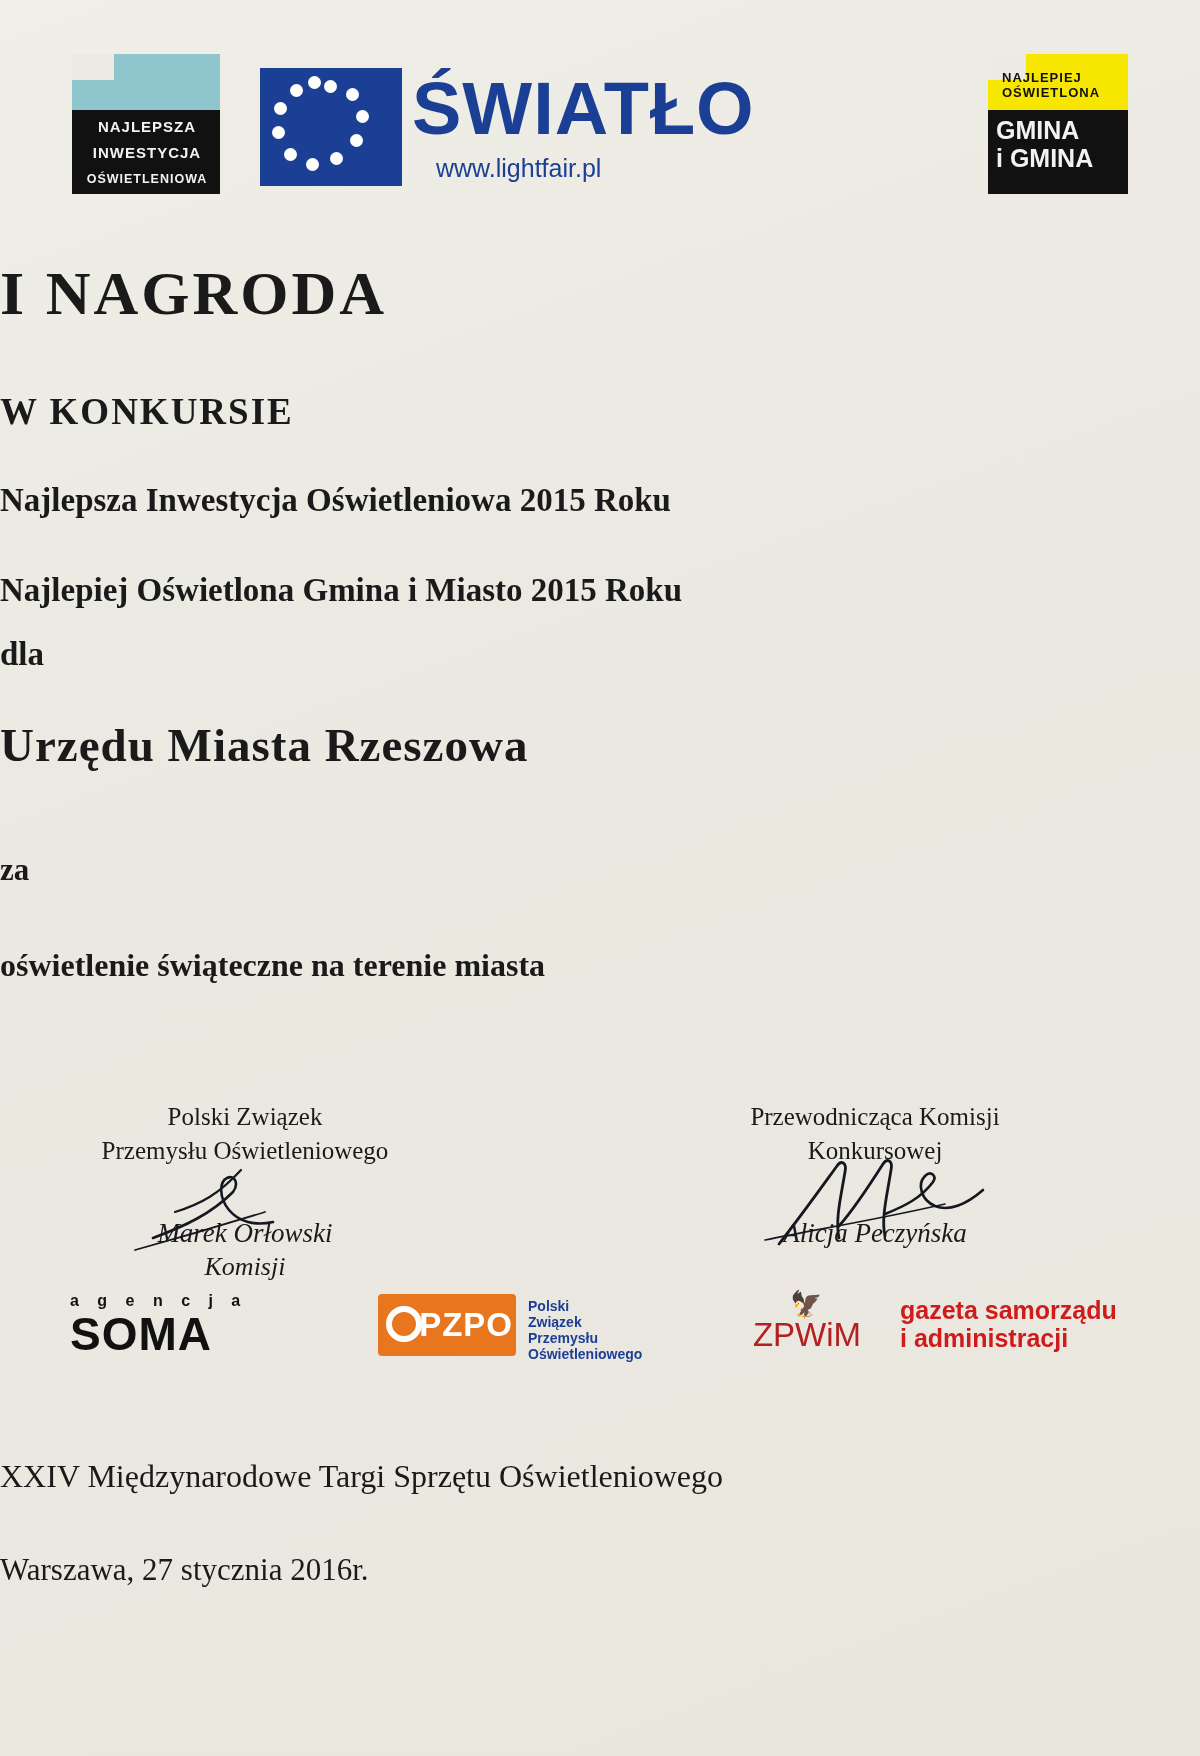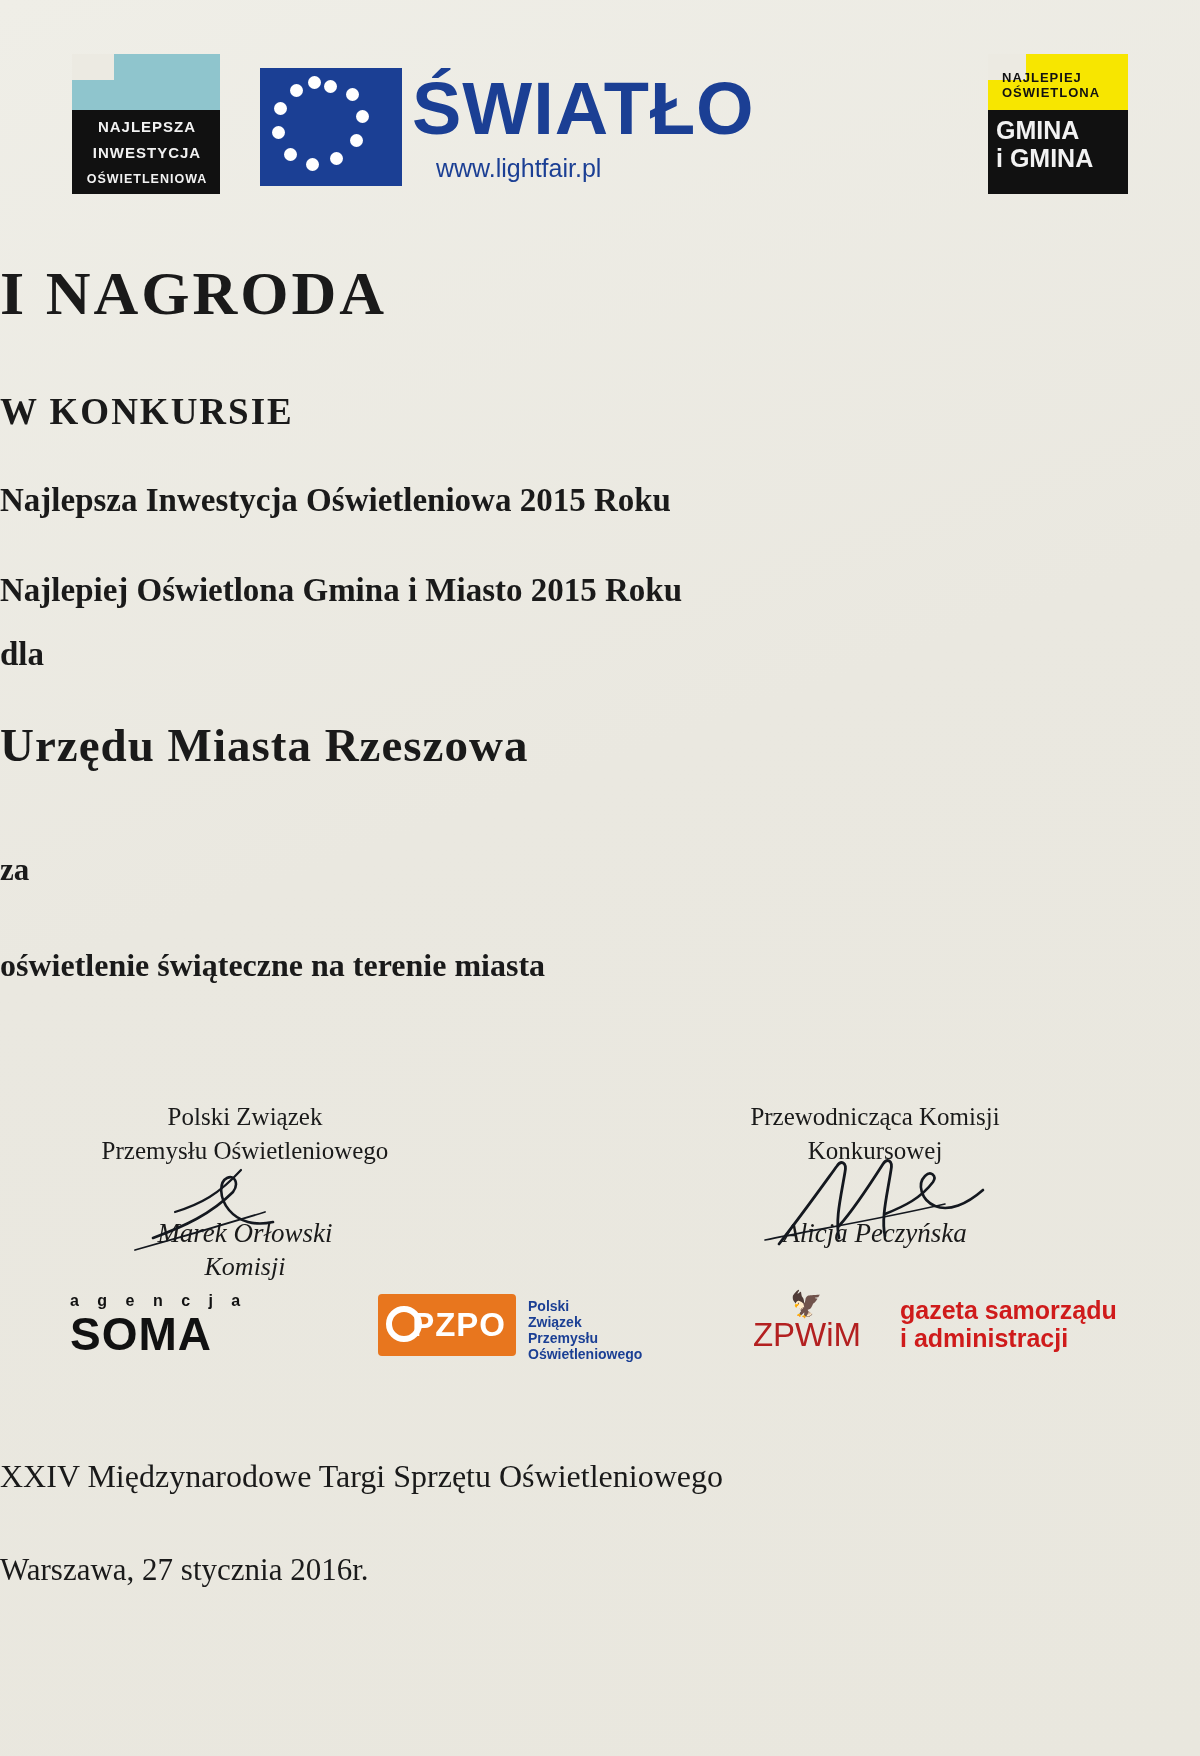--- a/index.html
+++ b/index.html
@@ -269,21 +269,21 @@
     background: #e8761e;
     border-radius: 4px;
     color: #fff;
     font-family: "Liberation Sans", sans-serif;
     font-weight: bold;
     font-size: 33px;
     letter-spacing: 1px;
     display: flex;
     align-items: center;
     justify-content: flex-end;
-    padding-right: 10px;
+    padding-right: 3px;
     box-sizing: border-box;
     position: relative;
   }
   .sp-pzpo .badge .ring {
     position: absolute;
     left: 8px; top: 12px;
     width: 36px; height: 36px;
     border: 6px solid #ffffff;
     border-radius: 50%;
     box-sizing: border-box;

